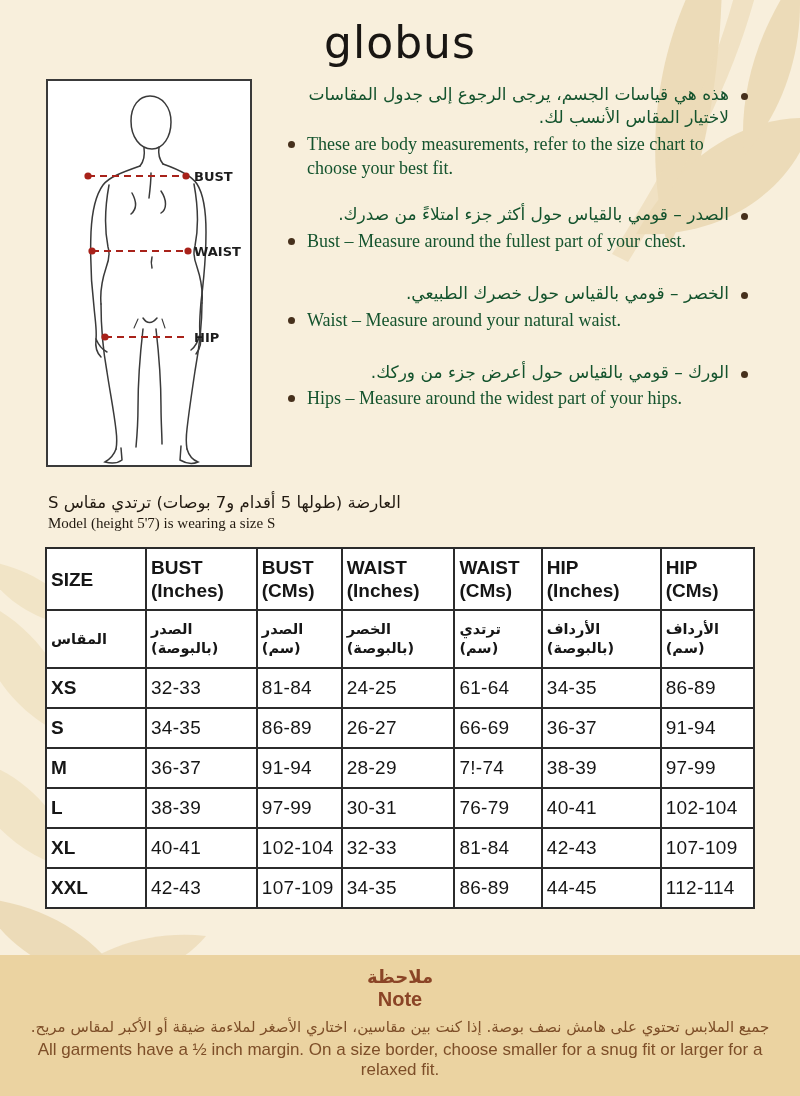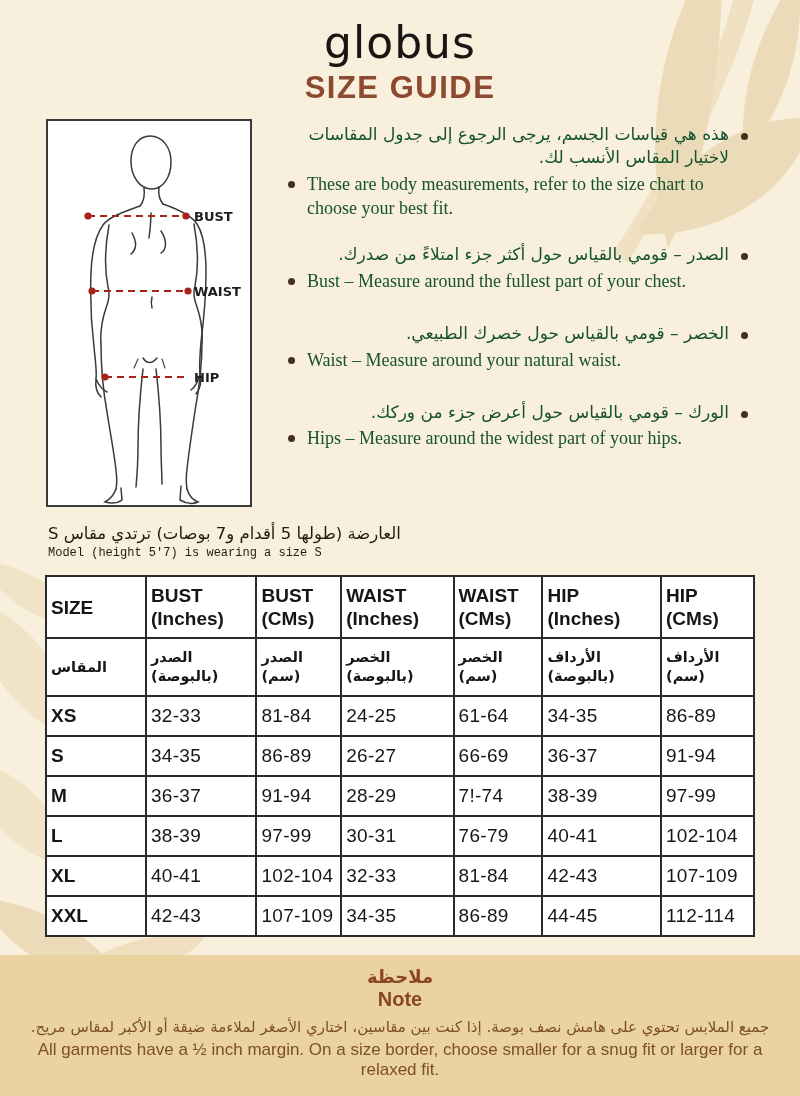--- a/index.html
+++ b/index.html
@@ -24,22 +24,22 @@
   .group{margin-bottom:29px;}
   .group:first-child{margin-bottom:23px;}
   .b{position:relative;line-height:1.34;margin-bottom:3px;}
   .b.ar{direction:rtl;text-align:right;padding-right:25px;font-family:"DejaVu Sans",sans-serif;font-size:17px;}
   .b.ar::before{content:"";position:absolute;right:6px;top:10px;width:7px;height:7px;border-radius:50%;background:#46301c;}
   .b.en{padding-left:25px;font-family:"Liberation Serif",serif;font-size:18px;}
   .b.en::before{content:"";position:absolute;left:6px;top:9px;width:7px;height:7px;border-radius:50%;background:#46301c;}
 
   
   .model-info{position:relative;padding:17px 46px 0 48px;z-index:2;color:#221a11;}
-  .model-info .m-ar{direction:rtl;display:table;font-family:"DejaVu Sans",sans-serif;font-size:16.5px;}
-  .model-info .m-en{font-family:Liberation Mono, monospace;font-size:12px;margin-top:3px;}
+  .model-info .m-ar{direction:rtl;display:table;font-family:"DejaVu Sans",sans-serif;font-size:16.5px;margin-top:9px;}
+  .model-info .m-en{font-family:Liberation Serif, serif;font-size:15px;margin-top:3px;}
 
   
   .size-table{
     position:relative;z-index:2;width:710px;margin:15px auto 0;
     border-collapse:collapse;background:#ffffff;text-align:left;color:#161616;
   }
   .size-table th,.size-table td{border:2px solid #2b2b2b;padding:0 4px;}
   .c-size{width:100px;}
   .hrow-en th{height:60px;font-size:19px;font-weight:bold;line-height:1.22;}
   .hrow-en .l1,.hrow-en .l2{display:block;}
@@ -75,21 +75,20 @@
       <path d="M-20,560 C26,566 66,590 86,628 C36,624 -2,598 -20,560 Z"></path>
     </g>
     <g fill="#ecdbb8">
       <path d="M-20,898 C42,904 98,936 124,984 C56,980 4,948 -20,898 Z"></path>
       <path d="M60,982 C96,948 150,930 206,936 C176,972 120,990 60,982 Z" opacity="0.8"></path>
     </g>
   </svg>
 
   <div class="header">
     <div class="logo">globus</div>
-    <div class="page-title">SIZE GUIDE</div>
   </div>
 
   <div class="content">
 
     <div class="figure-box">
       <svg viewBox="0 0 202 384" xmlns="http://www.w3.org/2000/svg">
         <g fill="none" stroke="#3a3a3a" stroke-width="1.5" stroke-linecap="round">
 
           <path d="M102,15 C114,15 123,26 123,41 C123,56 115,68 104,68 C92,68 83,56 83,40 C83,25 91,15 102,15 Z"></path>
 
@@ -208,21 +207,21 @@
         <th>
             <span class="l1">HIP</span>
             <span class="l2">(CMs)</span>
           </th>
       </tr>
       <tr class="hrow-ar">
         <th>المقاس</th>
         <th>الصدر (بالبوصة)</th>
         <th>الصدر (سم)</th>
         <th>الخصر (بالبوصة)</th>
-        <th>الخصر (سم)</th>
+        <th>ترتدي (سم)</th>
         <th>الأرداف (بالبوصة)</th>
         <th>الأرداف (سم)</th>
       </tr>
       <tr class="drow">
         <th>XS</th>
         <td>32-33</td>
         <td>81-84</td>
         <td>24-25</td>
         <td>61-64</td>
         <td>34-35</td>

